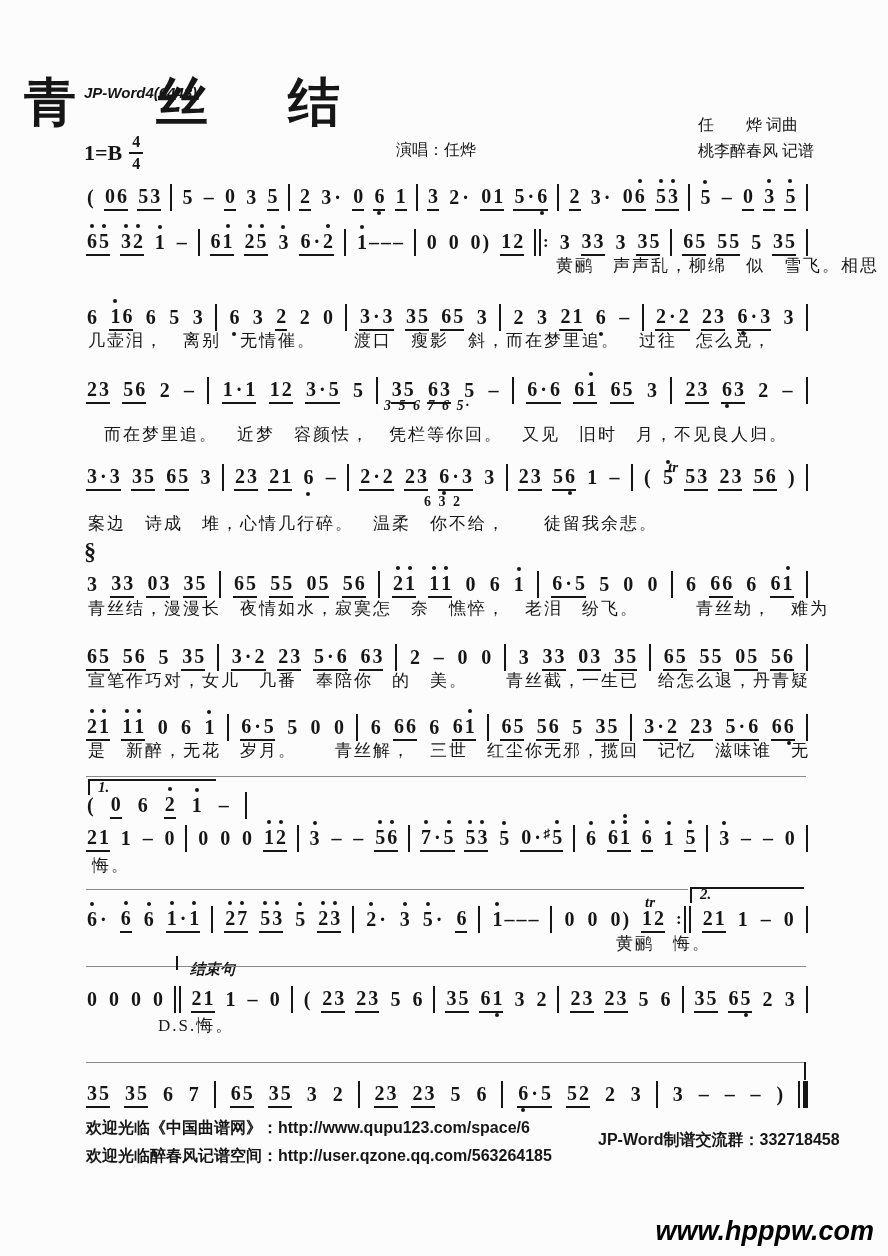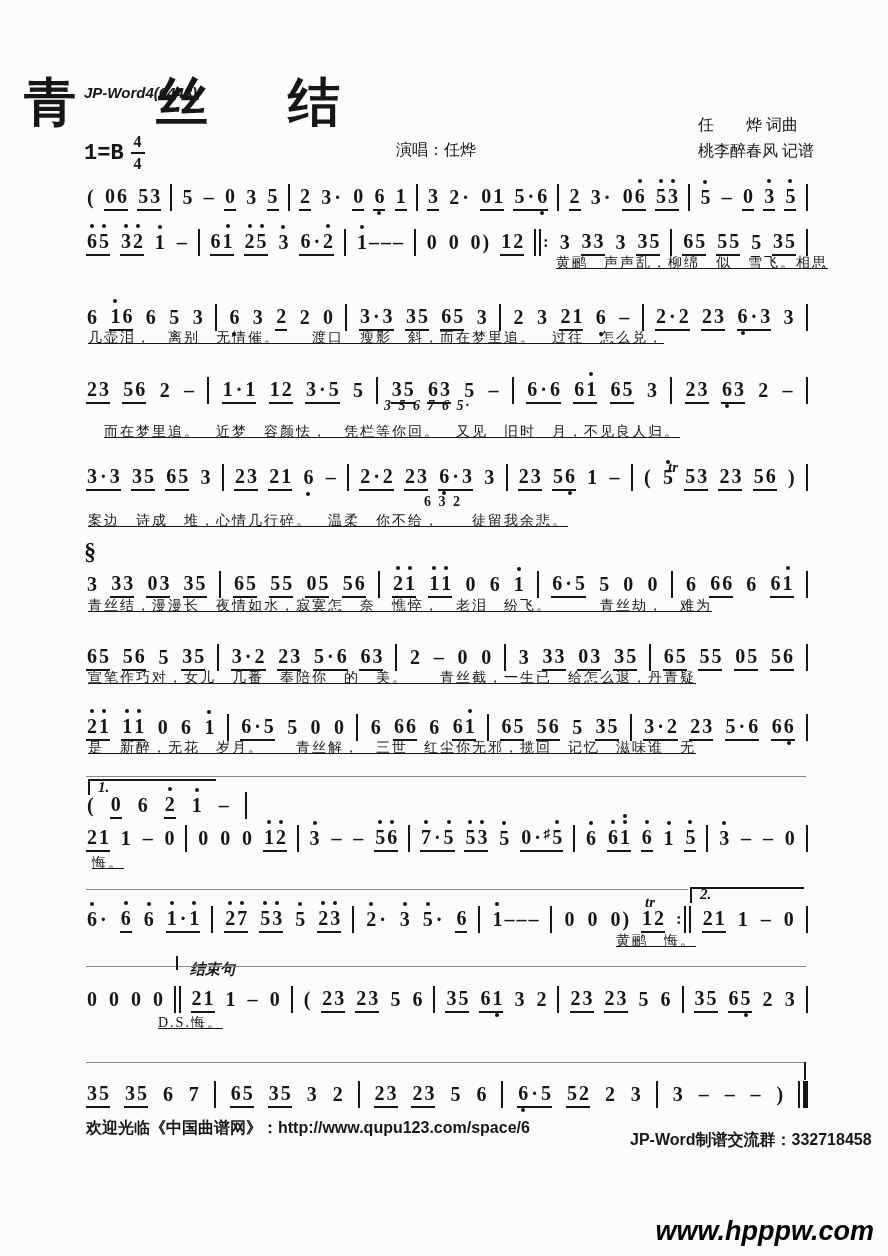--- a/index.html
+++ b/index.html
@@ -4,21 +4,21 @@
 <style>
   html,body{margin:0;padding:0;background:#e8e8e8;}
   .page{position:relative;width:888px;height:1256px;margin:0 auto;background:#fcfcfc;
         font-family:"Liberation Serif",serif;color:#161616;overflow:hidden;}
 
   
   .program{position:absolute;left:84px;top:84px;font:italic bold 15px "Liberation Sans",sans-serif;}
   .title{position:absolute;left:0;top:68px;width:100%;text-align:left;
          font-size:52px;font-weight:bold;letter-spacing:14px;margin-left:24px;}
   .meterwrap{position:absolute;left:84px;top:134px;display:flex;align-items:center;gap:7px;font-weight:bold;}
-  .keysig{font-size:22px;font-family:Liberation Mono, monospace;}
+  .keysig{font-size:22px;}
   .frac{display:flex;flex-direction:column;align-items:center;font-size:16px;line-height:1;}
   .frac .top{border-bottom:2px solid #161616;padding:0 3px 2px;}
   .frac .bot{padding-top:2px;}
   .performer{position:absolute;left:396px;top:140px;font-size:16px;}
   .credits{position:absolute;right:74px;top:112px;text-align:left;font-size:16px;line-height:1.65;}
 
   
   .noterow{position:absolute;left:86px;width:722px;display:flex;align-items:center;
            justify-content:space-between;height:34px;font-weight:bold;font-size:20px;white-space:nowrap;}
   .noterow.left{width:auto;justify-content:flex-start;gap:15px;}
@@ -28,32 +28,32 @@
   .dot{position:absolute;left:50%;width:4px;height:4px;margin-left:-2px;border-radius:50%;background:#161616;}
   .da1{top:-7px}.da2{top:-13px}.db1{bottom:-9px}
   .bg{display:inline-flex;align-items:center;gap:2.5px;}
   .bar{display:inline-block;width:2px;height:27px;background:#161616;}
   .bar.thick{width:5px;}
   .rdots{font-size:17px;font-weight:bold;}
   .sharp{font-size:13px;top:-6px;}
   .mid{padding:0 2px;}
 
   
-  .lyr{position:absolute;font-size:14px;letter-spacing:2px;white-space:nowrap;text-decoration:underline;}
+  .lyr{position:absolute;font-size:17px;letter-spacing:2px;white-space:nowrap;}
   .segno{position:absolute;font-size:24px;font-weight:bold;}
   .tr{position:absolute;font:italic bold 15px "Liberation Serif",serif;margin-top:12px;}
   .small{position:absolute;font:bold 14px "Liberation Serif",serif;letter-spacing:2px;}
   .volta{position:absolute;font:italic bold 15px "Liberation Serif",serif;}
   .phrase{position:absolute;font:italic bold 15px "Liberation Serif",serif;}
   .rule{position:absolute;}
 
   
   .site1,.site2{position:absolute;left:86px;font:bold 16px "Liberation Sans",sans-serif;}
   .site1{top:1118px}.site2{top:1146px}
-  .qqgroup{position:absolute;left:598px;top:1130px;font:bold 16px "Liberation Sans",sans-serif;margin-left:32px;}
+  .qqgroup{position:absolute;left:598px;top:1130px;font:bold 16px "Liberation Sans",sans-serif;}
   .pagenum{position:absolute;left:0;top:1202px;width:100%;text-align:center;
            font:bold 18px "Liberation Sans",sans-serif;letter-spacing:1px;}
   .watermark{position:absolute;right:14px;top:1216px;font:italic bold 27px "Liberation Sans",sans-serif;color:#000000;}
 </style>
 </head>
 <body>
 
 <div class="page">
   <div class="program">JP-Word4(6448)</div>
   <div class="title">青　丝　结</div>
@@ -476,15 +476,16 @@
       <div class="rule" style="left: 86px; top: 1062px; width: 720px; height: 1px; background: rgb(138, 138, 138);"></div>
       <div class="rule" style="left: 88px; top: 779px; width: 128px; height: 2px; background: rgb(22, 22, 22);"></div>
       <div class="rule" style="left: 88px; top: 779px; width: 2px; height: 16px; background: rgb(22, 22, 22);"></div>
       <div class="rule" style="left: 690px; top: 887px; width: 114px; height: 2px; background: rgb(22, 22, 22);"></div>
       <div class="rule" style="left: 690px; top: 887px; width: 2px; height: 16px; background: rgb(22, 22, 22);"></div>
       <div class="rule" style="left: 176px; top: 956px; width: 2px; height: 14px; background: rgb(22, 22, 22);"></div>
       <div class="rule" style="left: 804px; top: 1062px; width: 2px; height: 18px; background: rgb(22, 22, 22);"></div>
     </div>
 
   <div class="site1">欢迎光临《中国曲谱网》：http://www.qupu123.com/space/6</div>
+  <div class="site2">欢迎光临醉春风记谱空间：http://user.qzone.qq.com/563264185</div>
   <div class="qqgroup">JP-Word制谱交流群：332718458</div>
   <div class="watermark">www.hpppw.com</div>
 </div>
 
 </body></html>

